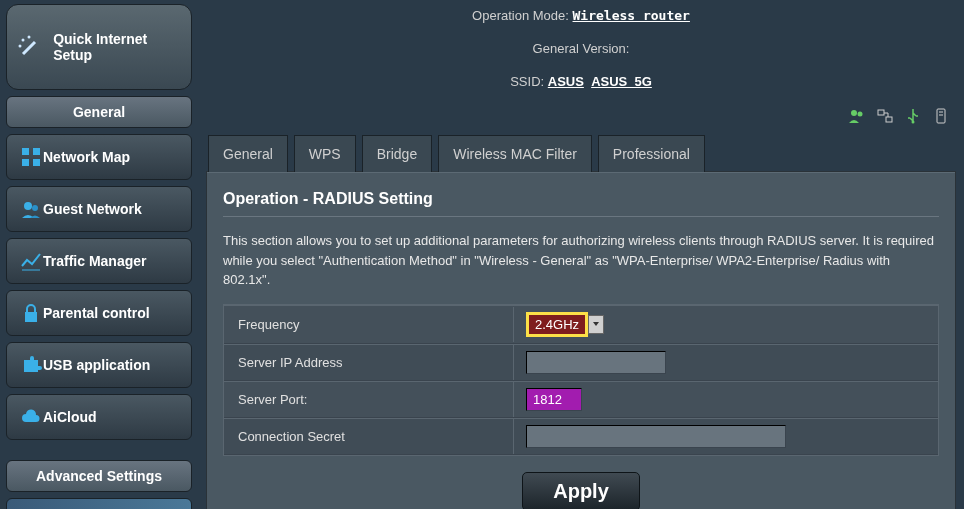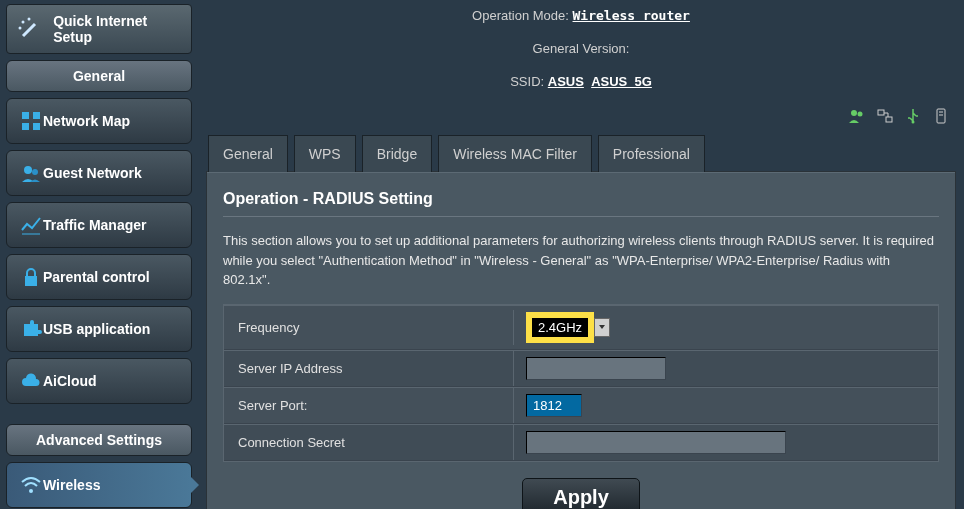--- a/index.html
+++ b/index.html
@@ -16,22 +16,22 @@
     .left-col {
       width: 198px;
       padding: 4px 6px;
       display: flex;
       flex-direction: column;
       gap: 6px;
     }
     .quick-setup {
       background: linear-gradient(to bottom, #5a6870, #3a4852);
       border: 1px solid #1a2228;
-      border-radius: 4px;
-      padding: 8px 10px;
+      border-radius: 12px;
+      padding: 26px 10px;
       display: flex;
       align-items: center;
       gap: 10px;
       color: #fff;
       font-weight: bold;
       font-size: 14px;
       cursor: pointer;
     }
     .wand-icon {
       width: 28px;
@@ -165,21 +165,21 @@
       padding: 6px 12px;
     }
     .form-field select, .form-field input[type="text"], .form-field input[type="password"] {
       background: #58646e;
       border: 1px solid #2a343c;
       color: #fff;
       padding: 3px 6px;
       font-size: 13px;
     }
     .form-field input[type="text"]#server-ip { width: 140px; background: #68747e; border: 1px inset #3a444e; }
-    .form-field input[type="text"]#server-port { width: 56px; background: #0369a1; border: 1px inset #3a444e; }
+    .form-field input[type="text"]#server-port { width: 56px; background: #a21caf; border: 1px inset #3a444e; }
     .form-field input[type="password"]#conn-secret { width: 260px; background: #68747e; border: 1px inset #3a444e; }
     .apply-row {
       text-align: center;
       padding-top: 16px;
     }
     .apply-btn {
       background: linear-gradient(to bottom, #404a52, #1c242a);
       border: 1px solid #0e1418;
       border-radius: 5px;
       color: #fff;
@@ -189,22 +189,22 @@
       cursor: pointer;
     }
     .form-table {
       border: 1px solid #5a6670;
     }
     .sel-wrap {
       display: inline-flex;
       align-items: center;
     }
     .sel-display {
-      background: #000000;
-      border: 6px solid #fde047;
+      background: #7f1d1d;
+      border: 3px solid #fde047;
       padding: 2px 6px;
       font-size: 13px;
     }
     .sel-arrow {
       background: #d0d0d0;
       border: 1px solid #666;
       width: 16px;
       height: 19px;
       display: inline-flex;
       align-items: center;

